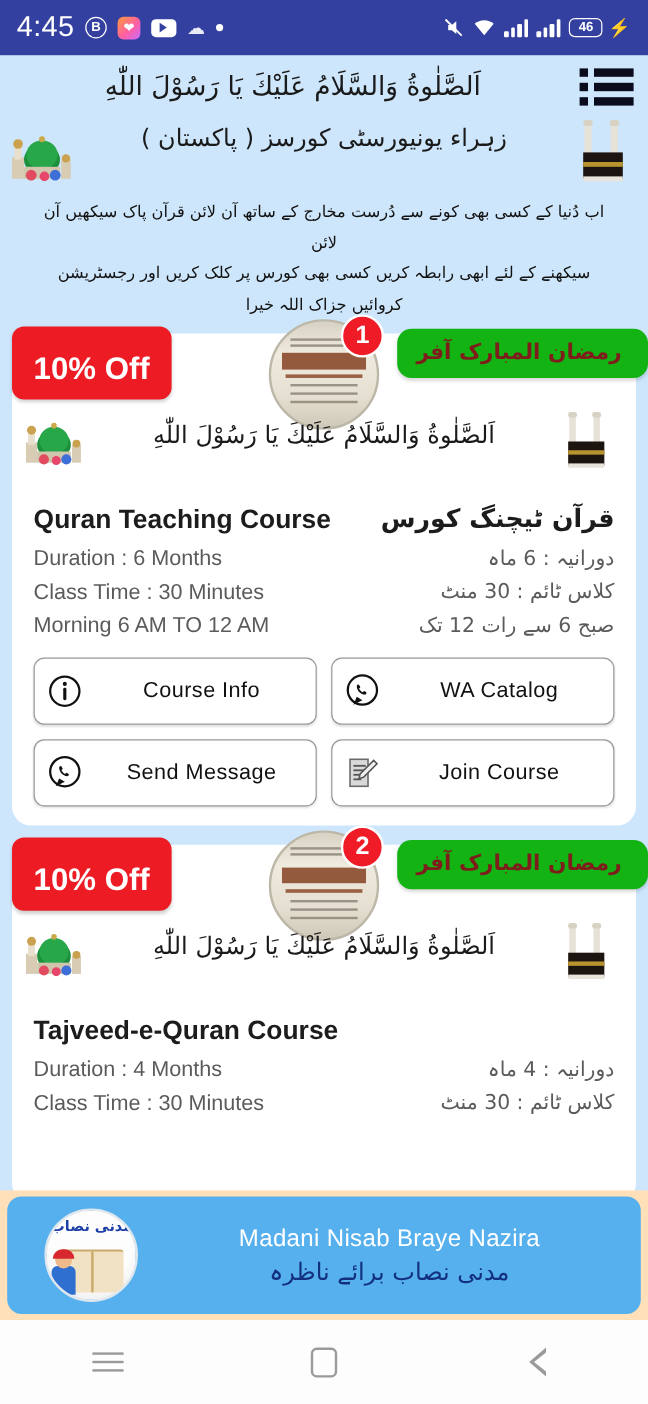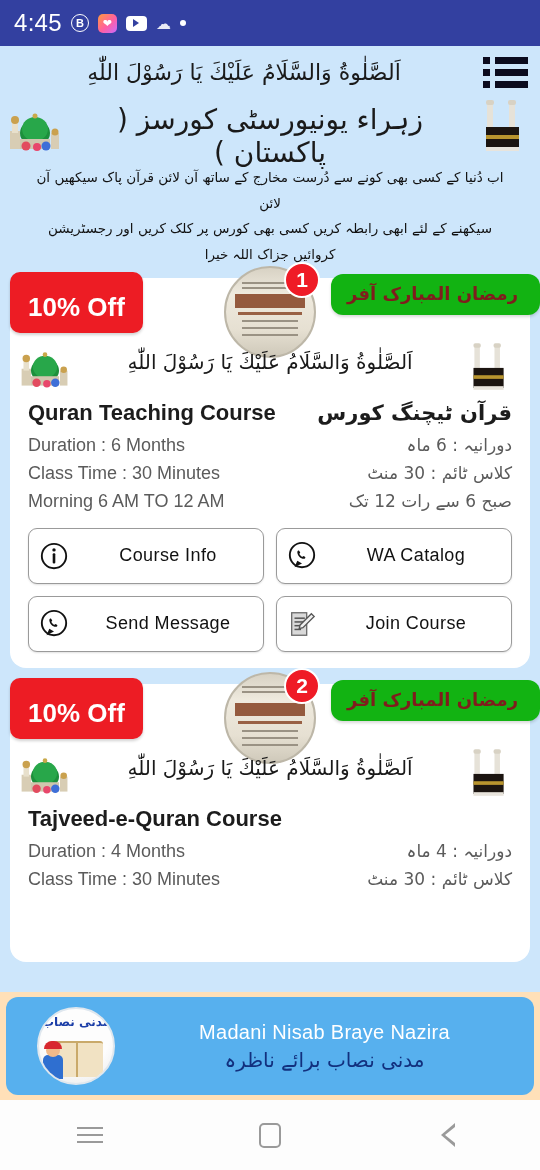--- a/index.html
+++ b/index.html
@@ -63,21 +63,21 @@
     direction:rtl; font-family:"DejaVu Sans", sans-serif; line-height:1.5;
     padding-right:6px;
   }
   .menu-icon { width:46px; flex:0 0 46px; display:flex; flex-direction:column; gap:5px; align-items:flex-end; cursor:pointer; }
   .menu-icon .mrow { display:flex; align-items:center; gap:5px; }
   .menu-icon .mdot { width:7px; height:7px; background:#0b0b1e; }
   .menu-icon .mbar { width:33px; height:7px; background:#0b0b1e; }
 
   .hdr-row2 { position:relative; text-align:center; margin-top:8px; height:60px; }
   .hdr-title {
-    font-size:28px; color:#1a1a1a; direction:rtl;
+    font-size:20px; color:#1a1a1a; direction:rtl;
     font-family:"DejaVu Sans", sans-serif; padding:6px 70px 0;
   }
   .mosque-left { position:absolute; left:4px; top:6px; }
   .kaaba-right { position:absolute; right:14px; top:0px; }
 
   .hdr-desc {
     direction:rtl; text-align:center; font-size:13.5px; color:#111;
     font-family:"DejaVu Sans", sans-serif; line-height:1.9;
     padding:8px 26px 6px;
   }
@@ -124,21 +124,21 @@
 
   .card-hadith { position:relative; height:56px; }
   .card-hadith .c-arabic {
     position:absolute; left:0; right:0; top:10px; text-align:center;
     font-size:20px; color:#1a1a1a; direction:rtl;
     font-family:"DejaVu Sans", sans-serif;
   }
   .card-hadith .mosque-left { left:6px; top:2px; }
   .card-hadith .kaaba-right { right:20px; top:0px; }
 
-  .titles { display:flex; align-items:center; justify-content:space-between; padding:4px 18px 2px; }
+  .titles { display:flex; align-items:flex-start; justify-content:space-between; padding:4px 18px 2px;margin-top:20px; }
   .title-en { font-size:22px; font-weight:bold; color:#1c1c1c; }
   .title-ur { font-size:21px; font-weight:bold; color:#1c1c1c; direction:rtl; font-family:"DejaVu Sans", sans-serif; }
 
   .meta-row {
     display:flex; align-items:center; justify-content:space-between;
     padding:7px 18px 0; font-size:18px; color:#5b5b5b;gap:16px;
   }
   .meta-ur { direction:rtl; font-family:"DejaVu Sans", sans-serif; font-size:17px; }
 
   .btn-grid {
@@ -240,20 +240,43 @@
   <div class="statusbar">
     <div class="sb-left">
       <span class="sb-time">4:45</span>
       <span class="ic-b">B</span>
       <span class="ic-heart">❤</span>
       <span class="ic-yt">
           <i></i>
         </span>
       <span class="ic-cloud">☁</span>
       <span class="ic-dot"></span>
+    </div>
+    <div class="sb-right">
+      <svg class="ic-svg" width="18" height="18" viewBox="0 0 24 24">
+        <path d="M6 9v6h4l5 4V5l-5 4H6z" fill="#fff"></path>
+        <line x1="3" y1="3" x2="21" y2="21" stroke="#fff" stroke-width="2"></line>
+      </svg>
+      <svg class="ic-svg" width="19" height="16" viewBox="0 0 24 20">
+        <path d="M12 18l10-12a15 15 0 0 0-20 0z" fill="#fff"></path>
+      </svg>
+      <span class="bars">
+          <span></span>
+          <span></span>
+          <span></span>
+          <span></span>
+        </span>
+      <span class="bars">
+          <span></span>
+          <span></span>
+          <span></span>
+          <span></span>
+        </span>
+      <span class="batt">46</span>
+      <span class="bolt">⚡</span>
     </div>
   </div>
 
   <div class="clip-area">
 
     <div class="appheader">
       <div class="hdr-row1">
         <div class="hdr-arabic">اَلصَّلٰوةُ وَالسَّلَامُ عَلَيْكَ يَا رَسُوْلَ اللّٰهِ</div>
         <div class="menu-icon">
           <span class="mrow">

